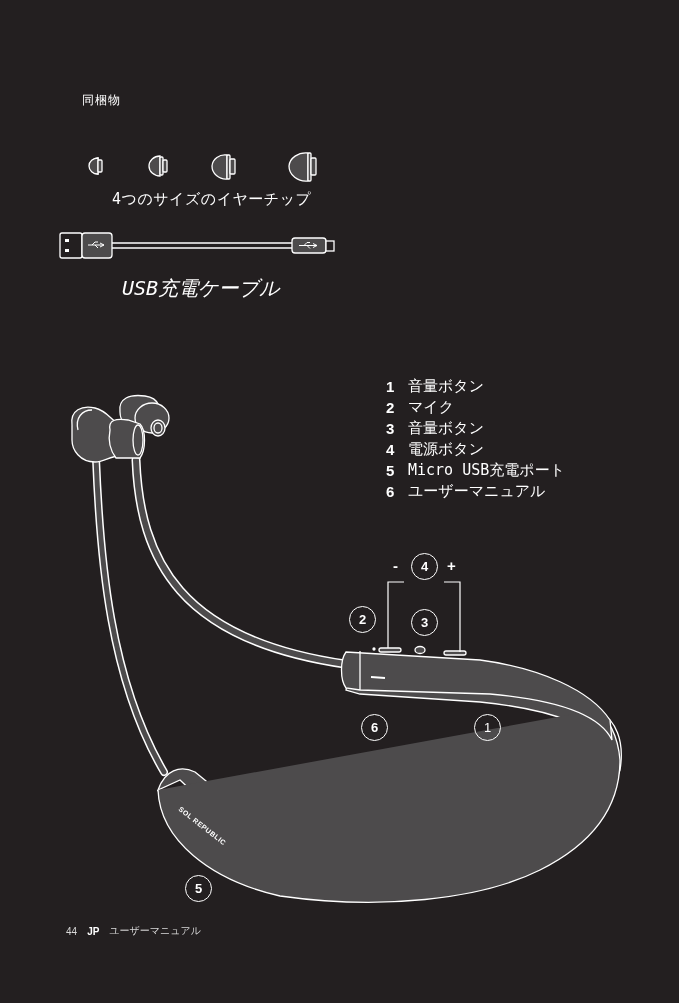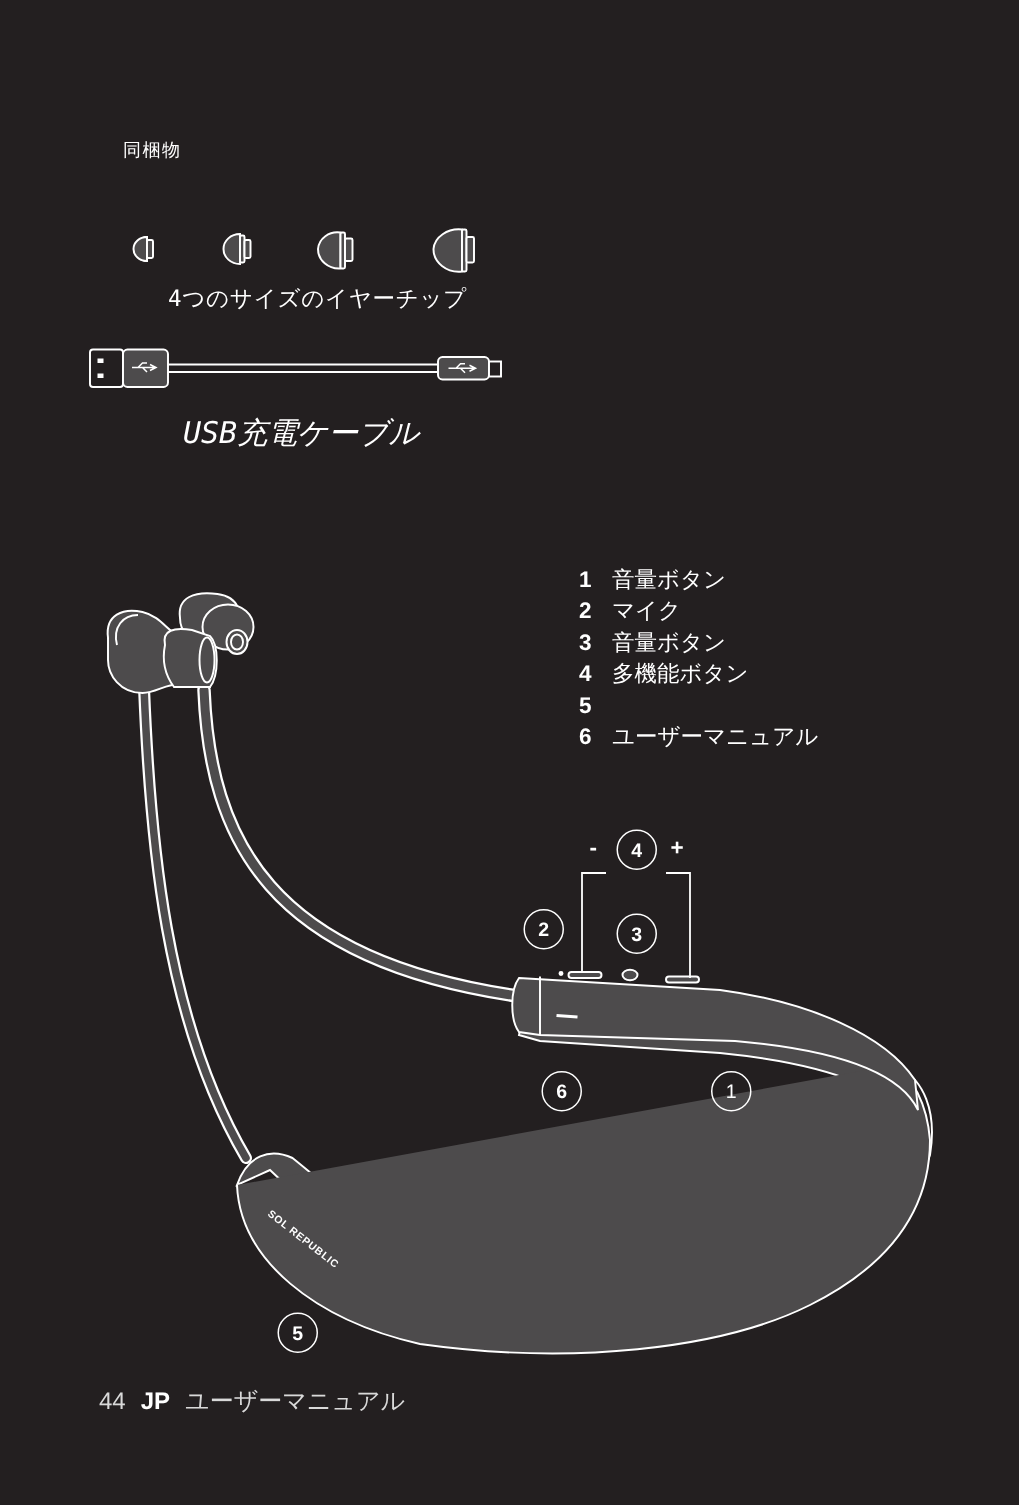--- a/index.html
+++ b/index.html
@@ -16,21 +16,21 @@
   .legend .num { width:22px; font-weight:bold; font-family:"Liberation Sans", sans-serif; }
   .legend .txt { font-family:"DejaVu Sans Mono", monospace; }
   svg.art { position:absolute; left:0; top:0; }
   .callout {
     position:absolute; width:27px; height:27px; border:1.5px solid #fff; border-radius:50%;
     display:flex; align-items:center; justify-content:center; font-size:13px; font-weight:bold;
     font-family:"Liberation Sans", sans-serif; box-sizing:border-box;
   }
   .callout.thin { font-weight:normal; }
   .sign { position:absolute; font-size:15px; font-weight:bold; font-family:"Liberation Sans", sans-serif; }
-  .footer { left:66px; top:924px; font-size:16px; color:#d9d9d9; display:flex; gap:10px; align-items:center; }
+  .footer { left:66px; top:924px; font-size:10px; color:#d9d9d9; display:flex; gap:10px; align-items:center; }
   .footer .lang { font-weight:bold; color:#fff; font-family:Liberation Sans, sans-serif; }
   .footer .page { font-family:"Liberation Sans", sans-serif; }
 </style>
 </head>
 <body>
 
 <div class="abs title">同梱物</div>
 
 <svg class="art" width="679" height="1003" viewBox="0 0 679 1003">
 
@@ -123,24 +123,25 @@
   <div class="row">
       <span class="num">2</span>
       <span class="txt">マイク</span>
     </div>
   <div class="row">
       <span class="num">3</span>
       <span class="txt">音量ボタン</span>
     </div>
   <div class="row">
       <span class="num">4</span>
-      <span class="txt">多機能ボタン</span>
+      <span class="txt">電源ボタン</span>
     </div>
   <div class="row">
       <span class="num">5</span>
+      <span class="txt">Micro USB充電ポート</span>
     </div>
   <div class="row">
       <span class="num">6</span>
       <span class="txt">ユーザーマニュアル</span>
     </div>
 </div>
 
 <span class="sign" style="left:393px; top:557px;">-</span>
 <div class="callout" style="left:411px; top:553px;">4</div>
 <span class="sign" style="left:447px; top:557px;">+</span>

